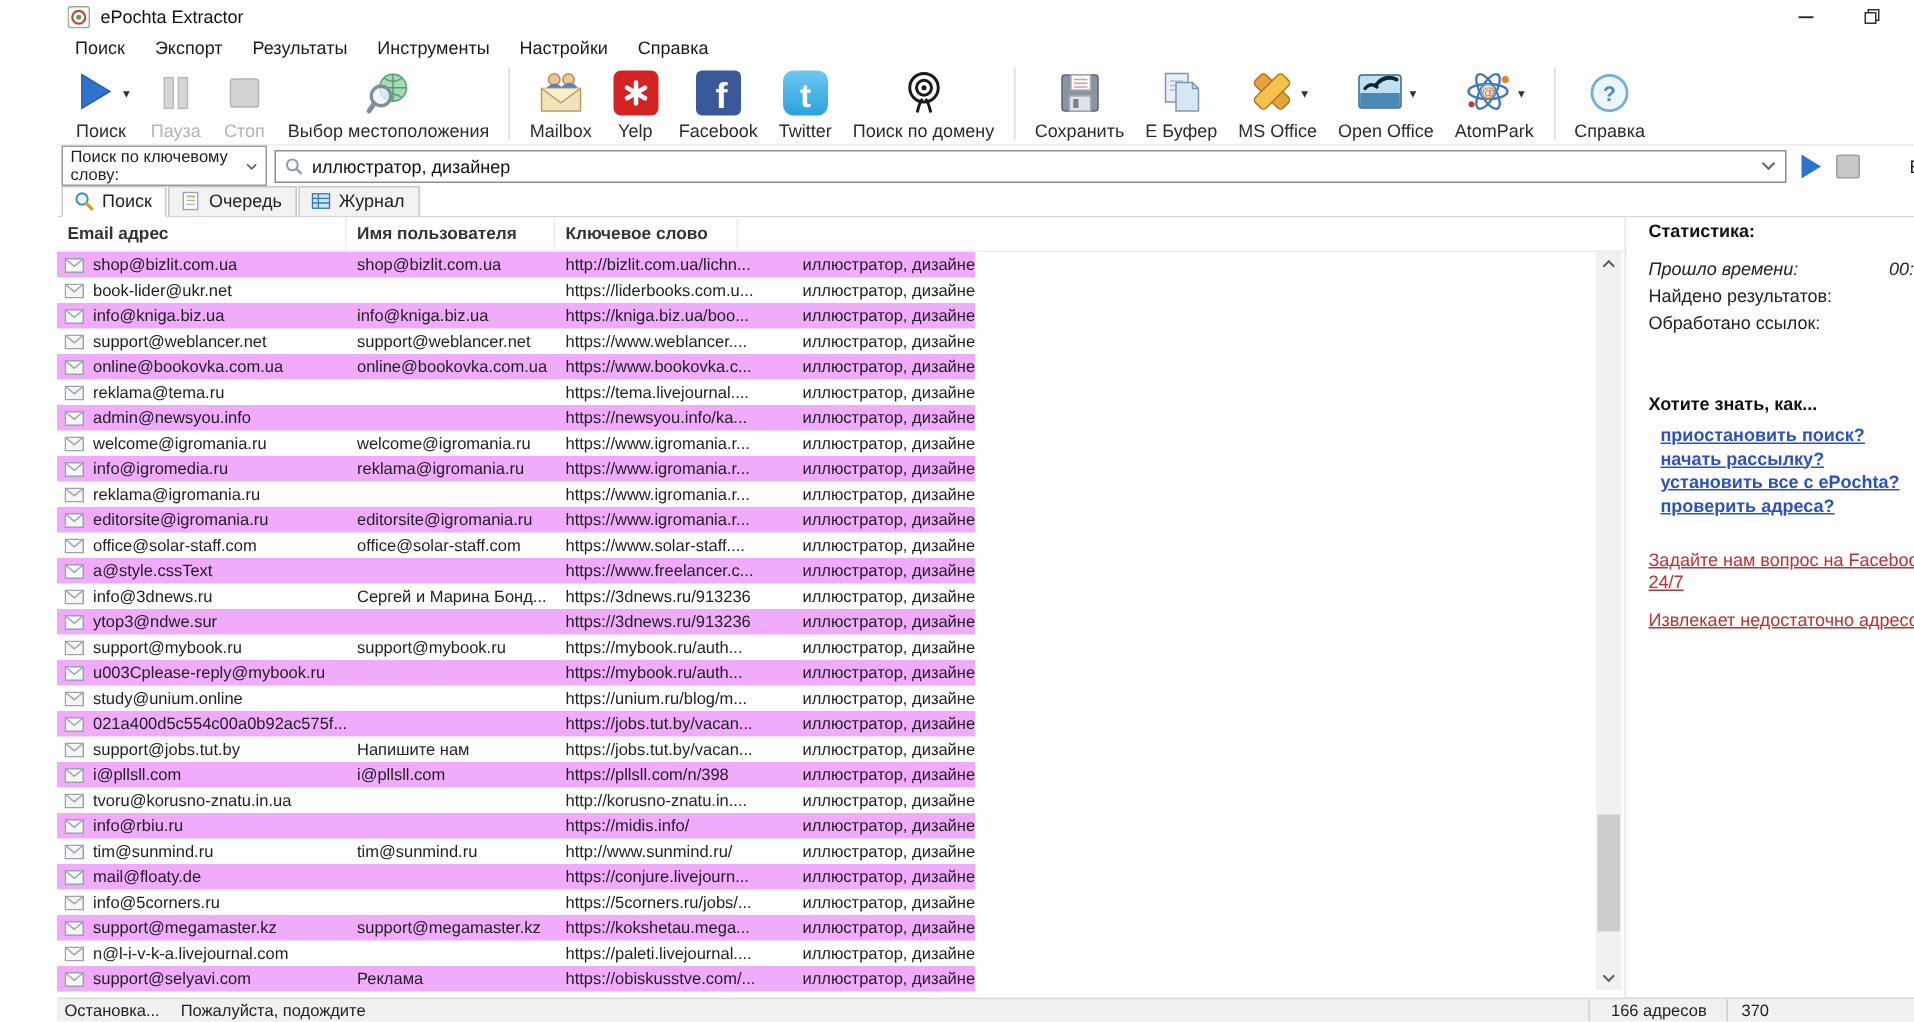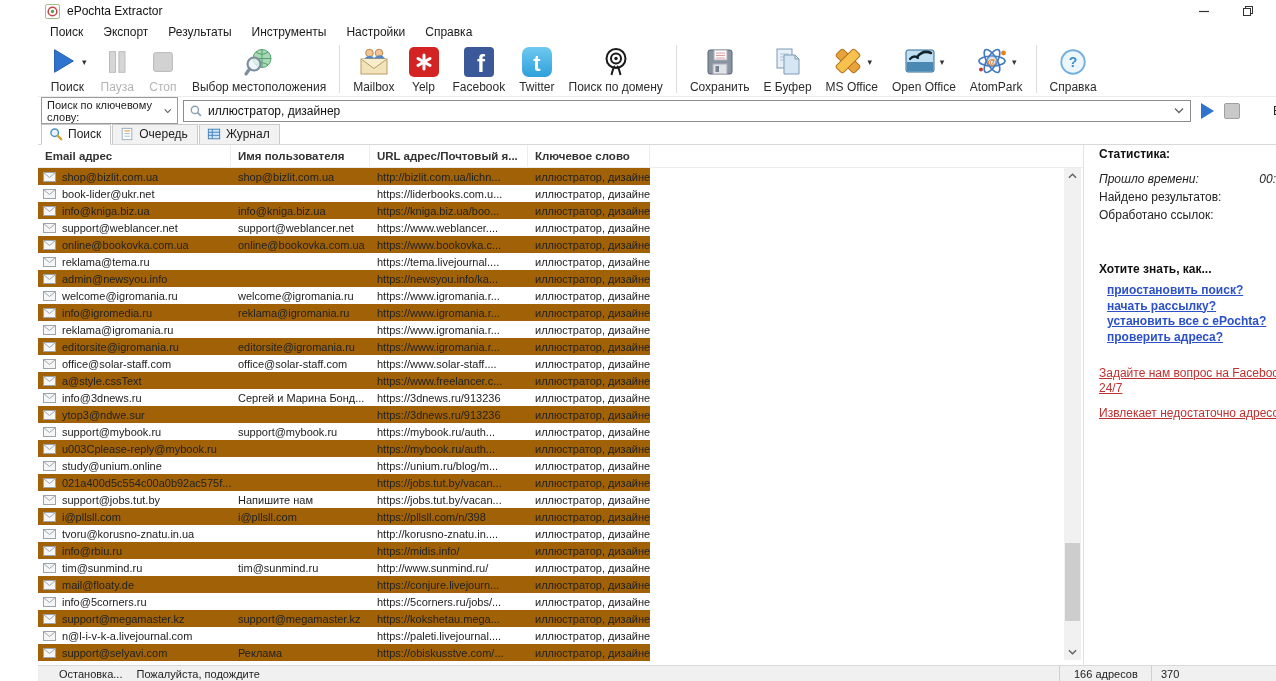--- a/index.html
+++ b/index.html
@@ -43,21 +43,21 @@
   .tab.active { background:#fff; height:21px; margin-bottom:-1px; border-bottom:1px solid #fff; }
 
   
   .content { flex:1; display:flex; min-height:0; }
   .main { width:1046px; flex:none; position:relative; background:#fff; border-right:1px solid #e3e3e3; }
   .thead { display:flex; height:23px; align-items:center; font-size:11.5px; color:#333; border-bottom:1px solid #ededed;font-weight:bold; }
   .th { height:100%; display:flex; align-items:center; padding:0 7px; border-right:1px solid #ededed; overflow:hidden; white-space:nowrap; }
   .w0 { width:193px; } .w1 { width:139px; } .w2 { width:158px; } .w3 { width:122px; }
   .tbody { }
   .tr { display:flex; align-items:center; height:17px; width:612px; font-size:11px; color:#222; }
-  .tr.even { background:#a16207; }
+  .tr.even { background:#f0abfc; }
   .td { padding:0 7px; overflow:hidden; white-space:nowrap; }
   .td.c0 { width:193px; display:flex; align-items:center; gap:6px; padding-left:5px; }
   .td.c1 { width:139px; } .td.c2 { width:158px; } .td.c3 { width:122px; }
   .env { display:inline-flex; flex:none; }
 
   
   .vscroll { position:absolute; top:23px; right:2px; bottom:5px; width:17px; background:#f1f1f1; display:flex; flex-direction:column; }
   .sb-btn { height:16px; flex:none; display:flex; align-items:center; justify-content:center; }
   .sb-track { flex:1; position:relative; }
   .sb-thumb { position:absolute; left:1px; right:1px; top:78%; height:17%; background:#cdcdcd; }
@@ -68,21 +68,21 @@
   .stat-row { display:flex; justify-content:space-between; line-height:18px; color:#222; }
   .stat-row.italic { font-style:italic; }
   .howto-title { font-weight:bold; color:#111; margin-top:38px; }
   .howto-links { margin-top:7px; padding-left:8px; display:flex; flex-direction:column; }
   .howto-link { color:var(--link-blue,#2b50c8); text-decoration:underline; line-height:15.5px; cursor:pointer;font-weight:bold; }
   .red-link { display:block; color:var(--link-red,#c03030); text-decoration:underline; cursor:pointer; margin-top:21px; line-height:15px; }
   .red-link + .red-link { margin-top:10px; }
 
   
   .statusbar { height:16px; flex:none; background:#f0f0f0; border-top:1px solid #d9d9d9; display:flex; align-items:center; font-size:11px; color:#222; }
-  .sb-left { display:flex; gap:14px; padding-left:21px; }
+  .sb-left { display:flex; gap:14px; padding-left:5px; }
   .sb-right { margin-left:auto; display:flex; height:100%; align-items:center; }
   .sb-cell { height:100%; display:flex; align-items:center; border-left:1px solid #cfcfcf; }
   .sb-cell.addr { width:92px; padding-left:14px; }
   .sb-cell.links { width:163px; padding-left:9px; }
   svg text { font-family:"Liberation Sans",sans-serif; }
 </style>
 </head>
 <body>
 
 <div class="window">
@@ -378,21 +378,20 @@
       <span>Журнал</span>
     </div>
   </div>
 
   <div class="content">
 
     <div class="main">
       <div class="thead">
         <div class="th w0">Email адрес</div>
         <div class="th w1">Имя пользователя</div>
-        <div class="th w2">URL адрес/Почтовый я...</div>
         <div class="th w3">Ключевое слово</div>
       </div>
       <div class="tbody">
           <div class="tr even">
     <div class="td c0">
       <span class="env">
         <svg width="13" height="10" viewBox="0 0 13 10">
                   <rect x="0.5" y="0.5" width="12" height="9" fill="#f6f6f6" stroke="#9aa4ad"></rect>
                   <path d="M0.5 0.5 L6.5 5.5 L12.5 0.5" fill="none" stroke="#9aa4ad"></path>
                 </svg>

